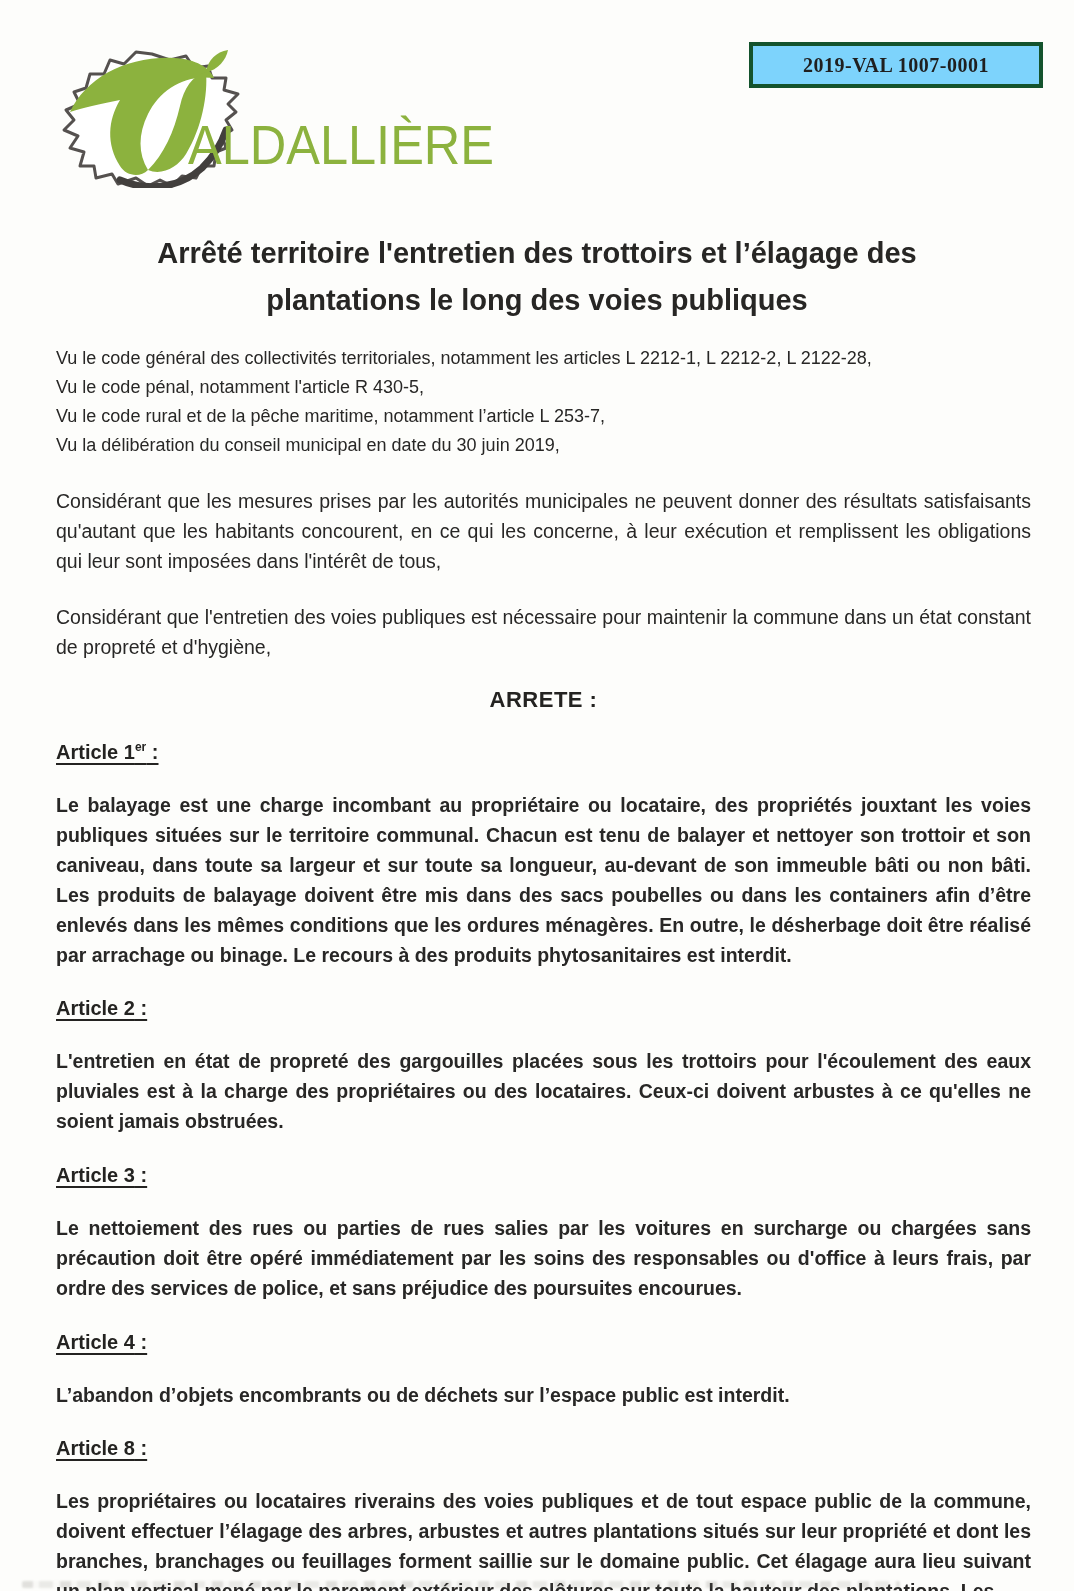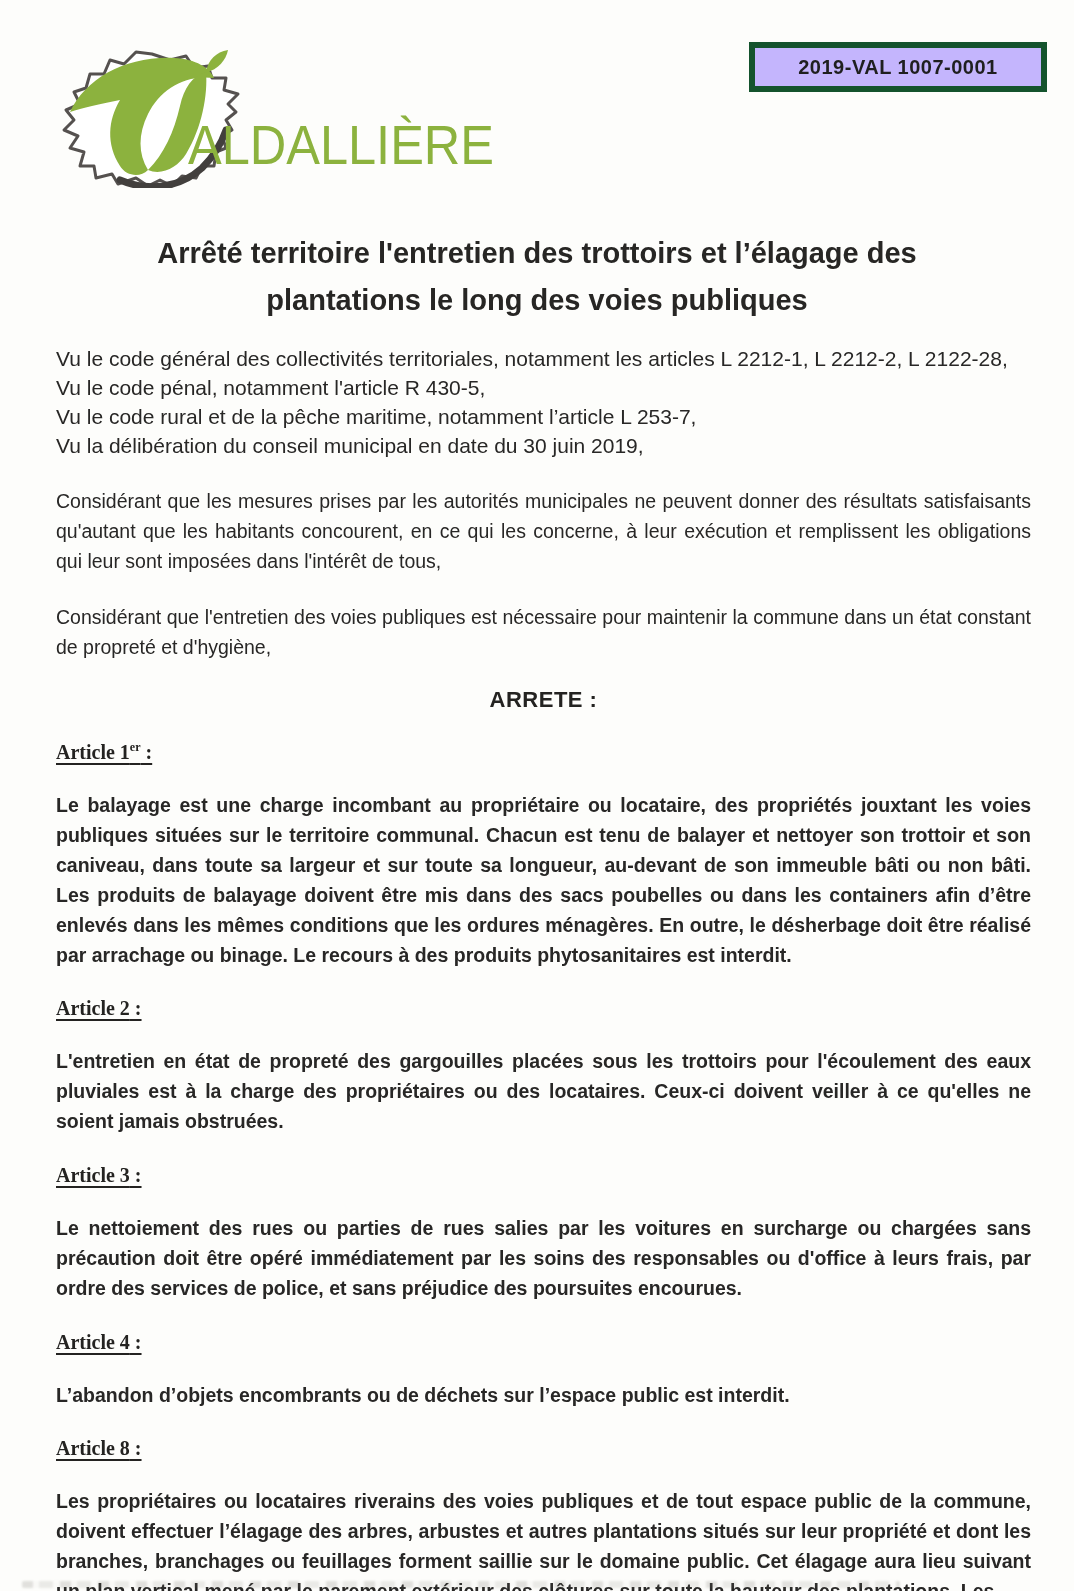--- a/index.html
+++ b/index.html
@@ -9,47 +9,47 @@
     background:#fdfdfb;
     font-family:"Liberation Sans",sans-serif;
     color:#2b2a28;
     overflow:hidden;
   }
   
   .header{position:relative;height:196px;}
   .logo{position:absolute;left:56px;top:48px;width:460px;height:140px;}
   .refbox{
     position:absolute;left:749px;top:42px;width:286px;height:38px;
-    border:6px solid #14532d;background:#c4b5fd;
-    display:flex;align-items:center;justify-content:center;
+    border:4px solid #14532d;background:#7dd3fc;
+    display:flex;align-items:center;justify-content:center;font-family:Liberation Serif, serif;
   }
   .refbox span{font-weight:bold;font-size:20px;color:#1f1f1f;letter-spacing:.5px;}
   
   .doc-title{
     margin:34px 60px 0 60px;
     text-align:center;font-weight:bold;font-size:29px;line-height:47px;color:#272624;
   }
   
   .content{padding:0 43px 0 56px;}
   .vu-block{margin-top:20px;}
-  .vu-line{font-size:21px;line-height:29px;color:#282726;}
+  .vu-line{font-size:18px;line-height:29px;color:#282726;}
   p.par{
     margin:0;margin-top:26px;
     font-size:19.5px;line-height:30px;color:#282726;
     text-align:justify;
   }
   .arrete{
     margin-top:25px;text-align:center;
     font-weight:bold;font-size:22px;color:#242321;letter-spacing:.5px;
   }
   .article-heading{
     margin:0;margin-top:27px;
     font-weight:bold;font-size:20px;color:#242321;
   }
-  .article-heading .u{text-decoration:underline;text-underline-offset:4px;font-family:Liberation Serif, serif;}
+  .article-heading .u{text-decoration:underline;text-underline-offset:4px;}
   .article-heading sup{font-size:12px;}
   .article-body{margin-top:16px;font-weight:bold;}
   
   .cutoff{
     position:absolute;left:22px;bottom:3px;width:878px;height:7px;
     background:repeating-linear-gradient(90deg,
       rgba(110,108,100,.30) 0 11px, rgba(200,198,190,.10) 11px 17px,
       rgba(120,118,110,.22) 17px 31px, rgba(210,208,200,.08) 31px 38px);
     filter:blur(1px);opacity:.65;border-radius:2px;
   }
@@ -102,21 +102,21 @@
     <div class="arrete">ARRETE :</div>
 
     <h3 class="article-heading">
       <span class="u"><span>Article 1</span><sup>er</sup><span> :</span></span>
     </h3>
     <p class="par article-body">Le balayage est une charge incombant au propriétaire ou locataire, des propriétés jouxtant les voies publiques situées sur le territoire communal. Chacun est tenu de balayer et nettoyer son trottoir et son caniveau, dans toute sa largeur et sur toute sa longueur, au-devant de son immeuble bâti ou non bâti. Les produits de balayage doivent être mis dans des sacs poubelles ou dans les containers afin d’être enlevés dans les mêmes conditions que les ordures ménagères. En outre, le désherbage doit être réalisé par arrachage ou binage. Le recours à des produits phytosanitaires est interdit.</p>
 
     <h3 class="article-heading">
       <span class="u"><span>Article 2</span><sup></sup><span> :</span></span>
     </h3>
-    <p class="par article-body">L'entretien en état de propreté des gargouilles placées sous les trottoirs pour l'écoulement des eaux pluviales est à la charge des propriétaires ou des locataires. Ceux-ci doivent veiller à ce qu'elles ne soient jamais obstruées.</p>
+    <p class="par article-body">L'entretien en état de propreté des gargouilles placées sous les trottoirs pour l'écoulement des eaux pluviales est à la charge des propriétaires ou des locataires. Ceux-ci doivent arbustes à ce qu'elles ne soient jamais obstruées.</p>
 
     <h3 class="article-heading">
       <span class="u"><span>Article 3</span><sup></sup><span> :</span></span>
     </h3>
     <p class="par article-body">Le nettoiement des rues ou parties de rues salies par les voitures en surcharge ou chargées sans précaution doit être opéré immédiatement par les soins des responsables ou d'office à leurs frais, par ordre des services de police, et sans préjudice des poursuites encourues.</p>
 
     <h3 class="article-heading">
       <span class="u"><span>Article 4</span><sup></sup><span> :</span></span>
     </h3>
     <p class="par article-body">L’abandon d’objets encombrants ou de déchets sur l’espace public est interdit.</p>

